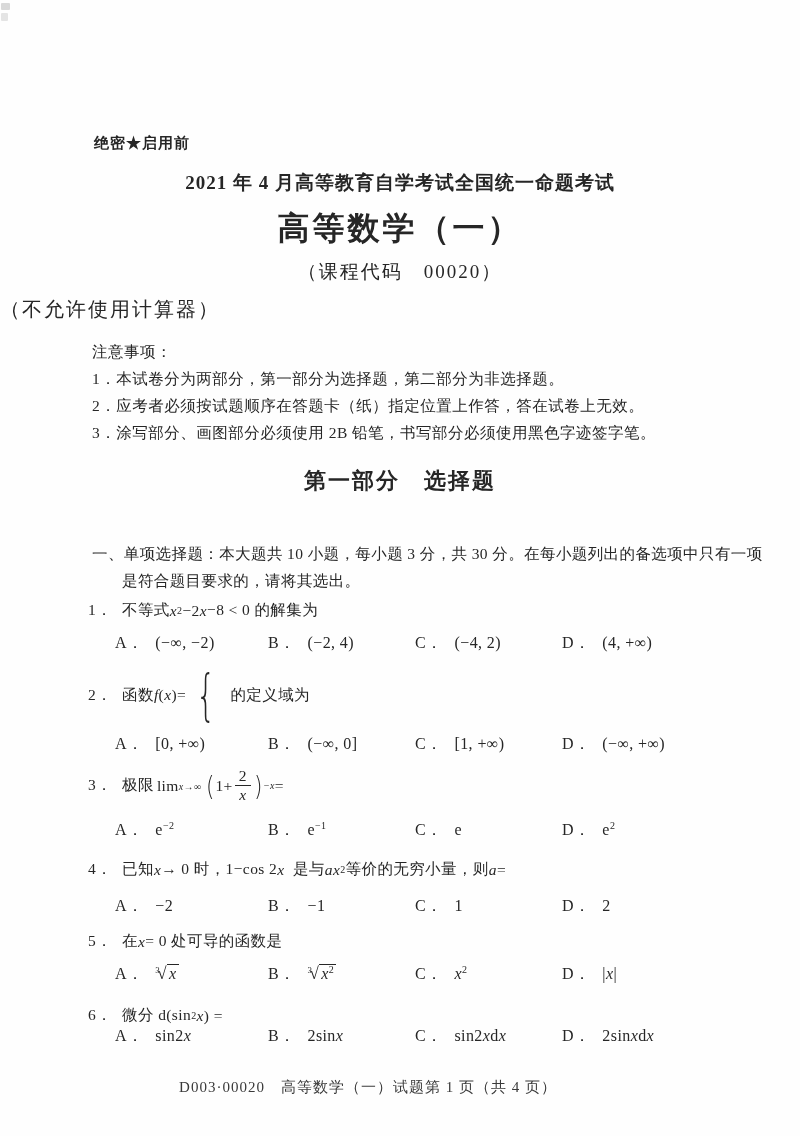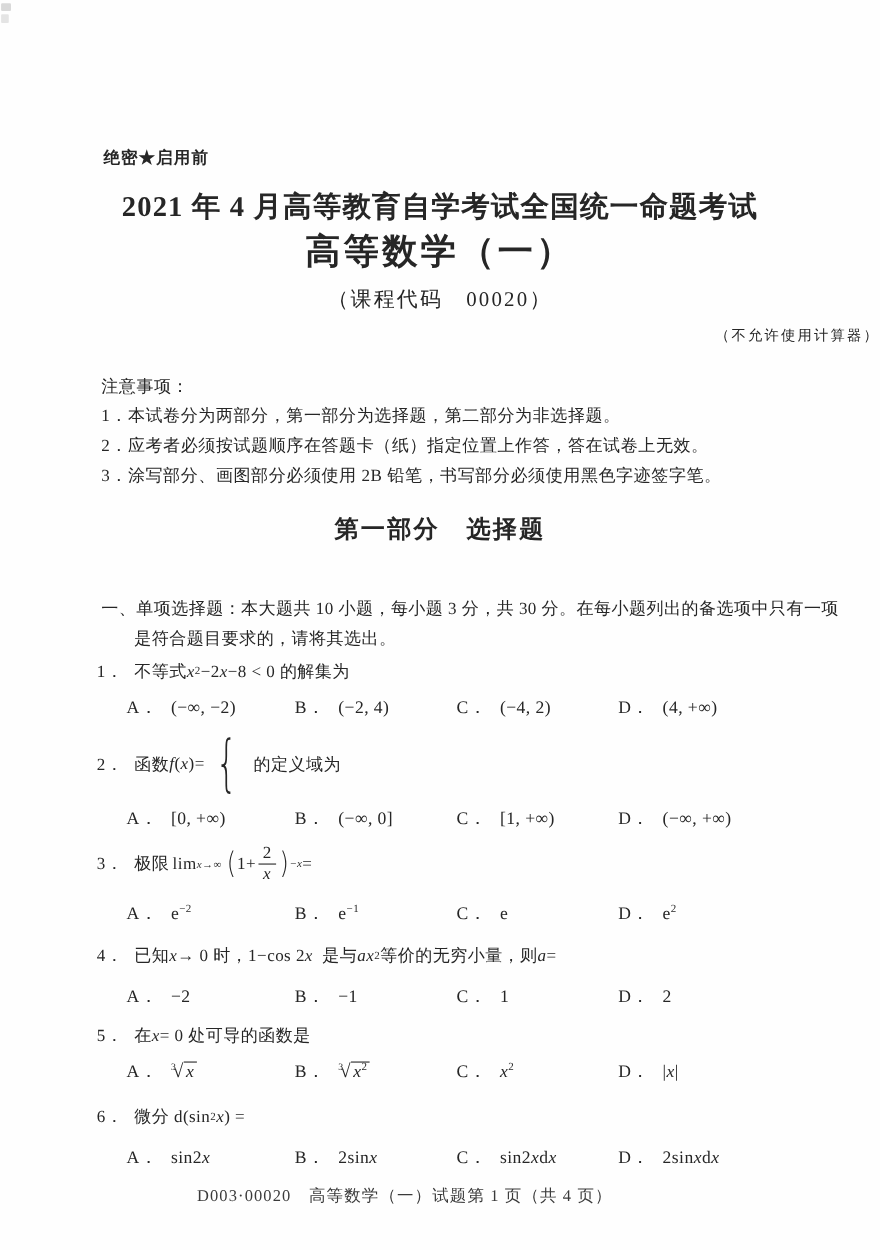--- a/index.html
+++ b/index.html
@@ -20,33 +20,33 @@
   .scan-mark{position:absolute;background:#d9d9d9;border-radius:1px;}
   .scan-mark.m1{left:1px;top:3px;width:9px;height:7px;}
   .scan-mark.m2{left:1px;top:13px;width:7px;height:8px;opacity:.7;}
 
   .security-label{
     position:absolute;left:94px;top:134px;
     font-size:15px;letter-spacing:1px;font-weight:600;
   }
   .exam-title{
     position:absolute;left:0;right:0;top:170px;
-    text-align:center;font-size:26px;font-weight:600;letter-spacing:1px;
+    text-align:center;font-size:19px;font-weight:600;letter-spacing:1px;
   }
   .subject-title{
     position:absolute;left:0;right:0;top:207px;
     text-align:center;font-size:32px;font-weight:700;letter-spacing:3px;
   }
   .course-code{
     position:absolute;left:0;right:0;top:259px;
     text-align:center;font-size:19px;letter-spacing:2px;
   }
   .calculator-note{
     position:absolute;left:0;right:0;top:296px;
-    text-align:right;font-size:13px;letter-spacing:2px;
+    text-align:left;font-size:20px;letter-spacing:2px;
   }
   .notes{
     position:absolute;left:92px;right:50px;top:338px;
     font-size:15.5px;line-height:27px;letter-spacing:.5px;
   }
   .notes .note-item{white-space:nowrap;}
   .part1-heading{
     position:absolute;left:0;right:0;top:466px;
     text-align:center;font-size:22px;font-weight:600;letter-spacing:2px;
   }
@@ -80,21 +80,21 @@
   .q1 .opts{margin-top:12px;}
   .q2 .q-stem{margin-top:16px;}
   .q2 .opts{margin-top:14px;}
   .q3 .q-stem{margin-top:12px;}
   .q3 .opts{margin-top:16px;}
   .q4 .q-stem{margin-top:18px;}
   .q4 .opts{margin-top:16px;}
   .q5 .q-stem{margin-top:14px;}
   .q5 .opts{margin-top:12px;}
   .q6 .q-stem{margin-top:20px;}
-  .q6 .opts{margin-top:16px;}
+  .q6 .opts{margin-top:0;}
 
   
   .pw{display:inline-flex;align-items:center;vertical-align:middle;margin:0 2px;}
   .pw-brace{
     font-family:"DejaVu Sans",sans-serif;
     font-size:56px;font-weight:200;line-height:.9;
     transform:scaleX(.55);transform-origin:center;
   }
   .pw-cases{display:inline-flex;flex-direction:column;row-gap:3px;margin-left:1px;}
   .pw-row{display:flex;line-height:1.25;}

